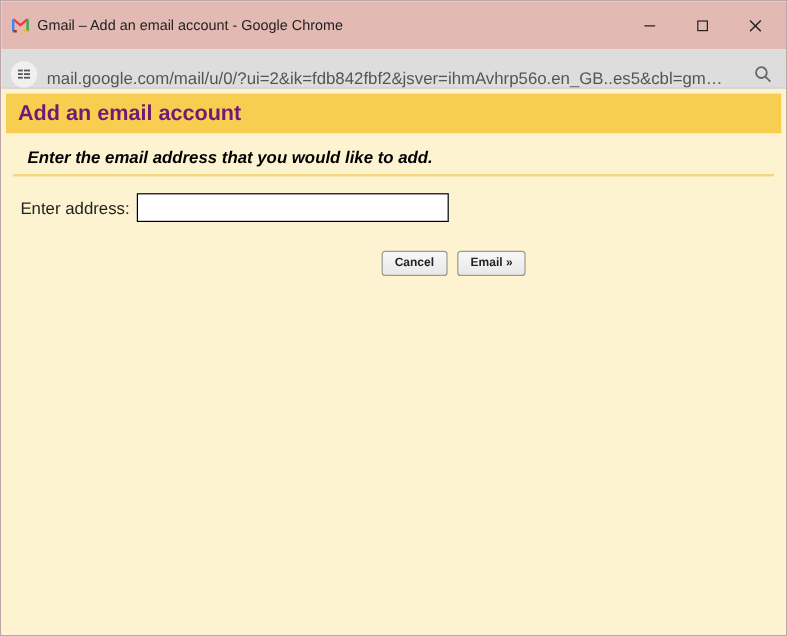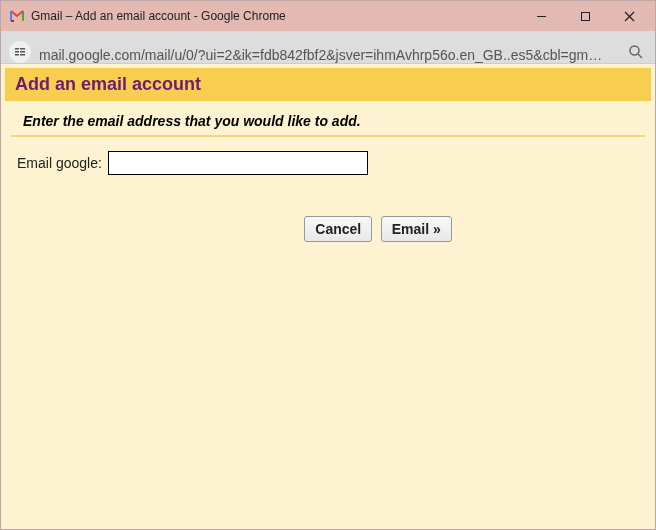--- a/index.html
+++ b/index.html
@@ -9,21 +9,21 @@
     }
     body {
       font-family: Arial, sans-serif;
       background: #fff;
       width: 656px;
       height: 530px;
       overflow: hidden;
       border: 1px solid #bfa5a5;
     }
     .titlebar {
-      height: 30px;
+      height: 40px;
       background: #e2b9b3;
       display: flex;
       align-items: center;
       padding: 0 4px 0 8px;
       font-size: 12px;
       color: #333;
     }
     .titlebar-icon {
       width: 16px;
       height: 16px;
@@ -138,24 +138,24 @@
     }
     .button-row {
       text-align: center;
       padding-left: 100px;
     }
     .btn {
       background: linear-gradient(#f8f8f8, #e8e8e8);
       border: 1px solid #999;
       border-radius: 3px;
       padding: 4px 10px;
-      font-size: 14px;
+      font-size: 10px;
       font-weight: bold;
       cursor: pointer;
-      margin: 17px 2px;
+      margin: 0 2px;
       color: #222;
     }
   </style>
 </head>
 <body>
 
 <div class="titlebar">
   <span class="titlebar-icon">
     <svg width="16" height="16" viewBox="0 0 16 16">
       <path d="M2 3 L8 8 L14 3" stroke="#ea4335" stroke-width="2" fill="none"></path>
@@ -207,21 +207,21 @@
 </div>
 
 <div class="page-content">
   <div class="page-inner">
     <div class="page-header">
       <h1>Add an email account</h1>
     </div>
     <div class="prompt-row">Enter the email address that you would like to add.</div>
     <div class="form-area">
       <div class="form-row">
-        <span class="form-label">Email google:</span>
+        <span class="form-label">Enter address:</span>
         <input type="text" class="email-input" value="" style="">
       </div>
       <div class="button-row">
         <button class="btn">Cancel</button>
         <button class="btn">Email »</button>
       </div>
     </div>
   </div>
 </div>
 

